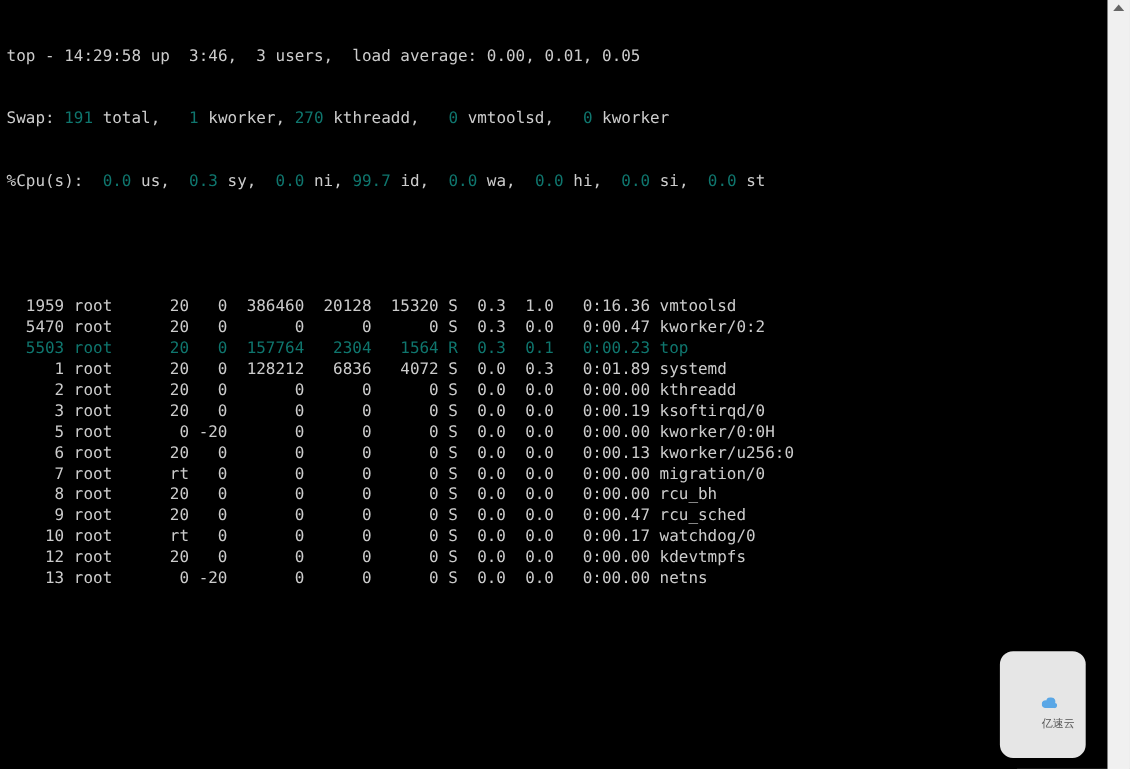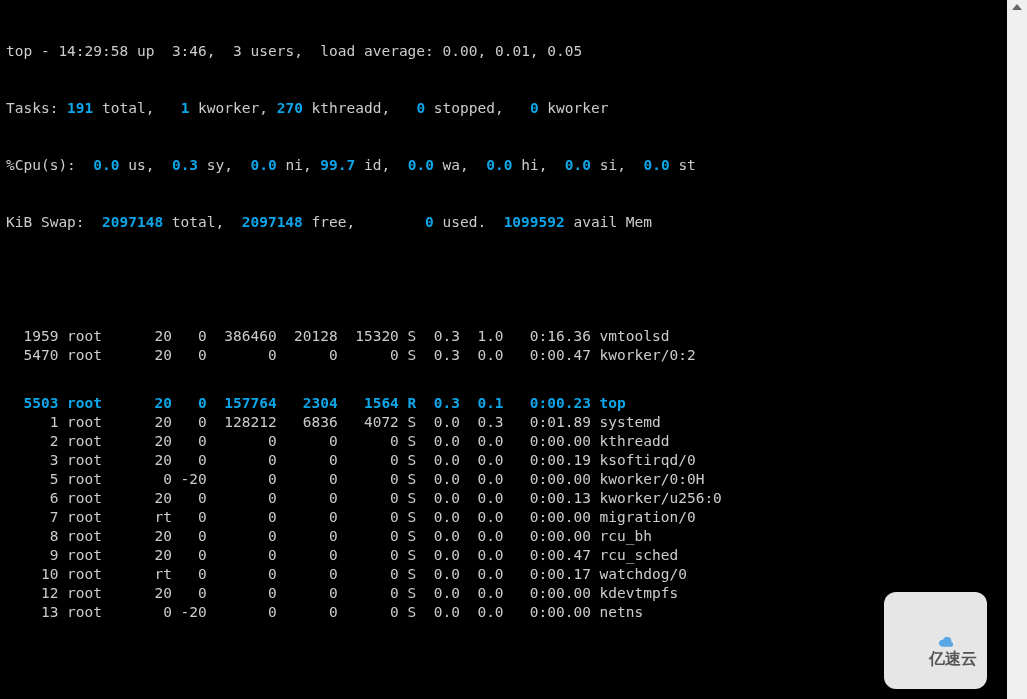--- a/index.html
+++ b/index.html
@@ -35,56 +35,54 @@
     content: '';
     position: absolute;
     top: 4px;
     left: 5px;
     width: 0;
     height: 0;
     border-left: 5px solid transparent;
     border-right: 5px solid transparent;
     border-bottom: 6px solid #666;
   }
-  .bold { font-weight: 700; color: #0ea5e9; margin-top: 29px; }
+  .bold { font-weight: 400; color: #0f766e; }
   .header-row {
     background: #fff;
     color: #000;
     display: inline-block;
   }
   .r { display: block; }
   .watermark {
     position: absolute;
     right: 20px;
     bottom: 10px;
     background: rgba(255,255,255,0.9);
     color: #555;
-    font-size: 16px;
+    font-size: 10px;
     padding: 2px 10px;
     border-radius: 12px;
     font-family: sans-serif;
-    font-weight: bold;
   }
   .watermark .ico {
     display: inline-block;
     width: 14px;
     height: 14px;
     vertical-align: -2px;
     margin-right: 3px;
     color: #5aa7e6;
   }
 </style>
 </head>
 <body>
 
 <div class="terminal">
   <span class="r"><span>top - </span><span>14:29:58</span><span> up  </span><span>3:46</span><span>,  </span><span>3</span><span> users,  load average: </span><span>0.00</span><span>, </span><span>0.01</span><span>, </span><span>0.05</span></span>
-  <span class="r"><span>Tasks: </span><span class="bold">191</span><span> total,   </span><span class="bold">1</span><span> kworker, </span><span class="bold">270</span><span> kthreadd,   </span><span class="bold">0</span><span> stopped,   </span><span class="bold">0</span><span> kworker</span></span>
+  <span class="r"><span>Swap: </span><span class="bold">191</span><span> total,   </span><span class="bold">1</span><span> kworker, </span><span class="bold">270</span><span> kthreadd,   </span><span class="bold">0</span><span> vmtoolsd,   </span><span class="bold">0</span><span> kworker</span></span>
   <span class="r"><span>%Cpu(s):  </span><span class="bold">0.0</span><span> us,  </span><span class="bold">0.3</span><span> sy,  </span><span class="bold">0.0</span><span> ni, </span><span class="bold">99.7</span><span> id,  </span><span class="bold">0.0</span><span> wa,  </span><span class="bold">0.0</span><span> hi,  </span><span class="bold">0.0</span><span> si,  </span><span class="bold">0.0</span><span> st</span></span>
-  <span class="r"><span>KiB Swap:  </span><span class="bold">2097148</span><span> total,  </span><span class="bold">2097148</span><span> free,        </span><span class="bold">0</span><span> used.  </span><span class="bold">1099592</span><span> avail Mem </span></span>
   <span class="r">&nbsp;</span>
   <div id="proc-list"><span class="r">  1959 root      20   0  386460  20128  15320 S  0.3  1.0   0:16.36 vmtoolsd</span><span class="r">  5470 root      20   0       0      0      0 S  0.3  0.0   0:00.47 kworker/0:2</span><span class="r bold">  5503 root      20   0  157764   2304   1564 R  0.3  0.1   0:00.23 top</span><span class="r">     1 root      20   0  128212   6836   4072 S  0.0  0.3   0:01.89 systemd</span><span class="r">     2 root      20   0       0      0      0 S  0.0  0.0   0:00.00 kthreadd</span><span class="r">     3 root      20   0       0      0      0 S  0.0  0.0   0:00.19 ksoftirqd/0</span><span class="r">     5 root       0 -20       0      0      0 S  0.0  0.0   0:00.00 kworker/0:0H</span><span class="r">     6 root      20   0       0      0      0 S  0.0  0.0   0:00.13 kworker/u256:0</span><span class="r">     7 root      rt   0       0      0      0 S  0.0  0.0   0:00.00 migration/0</span><span class="r">     8 root      20   0       0      0      0 S  0.0  0.0   0:00.00 rcu_bh</span><span class="r">     9 root      20   0       0      0      0 S  0.0  0.0   0:00.47 rcu_sched</span><span class="r">    10 root      rt   0       0      0      0 S  0.0  0.0   0:00.17 watchdog/0</span><span class="r">    12 root      20   0       0      0      0 S  0.0  0.0   0:00.00 kdevtmpfs</span><span class="r">    13 root       0 -20       0      0      0 S  0.0  0.0   0:00.00 netns</span></div>
 
   <div class="watermark">
     <span class="ico">
       <svg viewBox="0 0 24 16" width="14" height="10">
           <path fill="currentColor" d="M19 16H6a6 6 0 1 1 1-11.9A7 7 0 0 1 21 8a4 4 0 0 1-2 8z"></path>
         </svg>
     </span><span>亿速云</span>
   </div>

